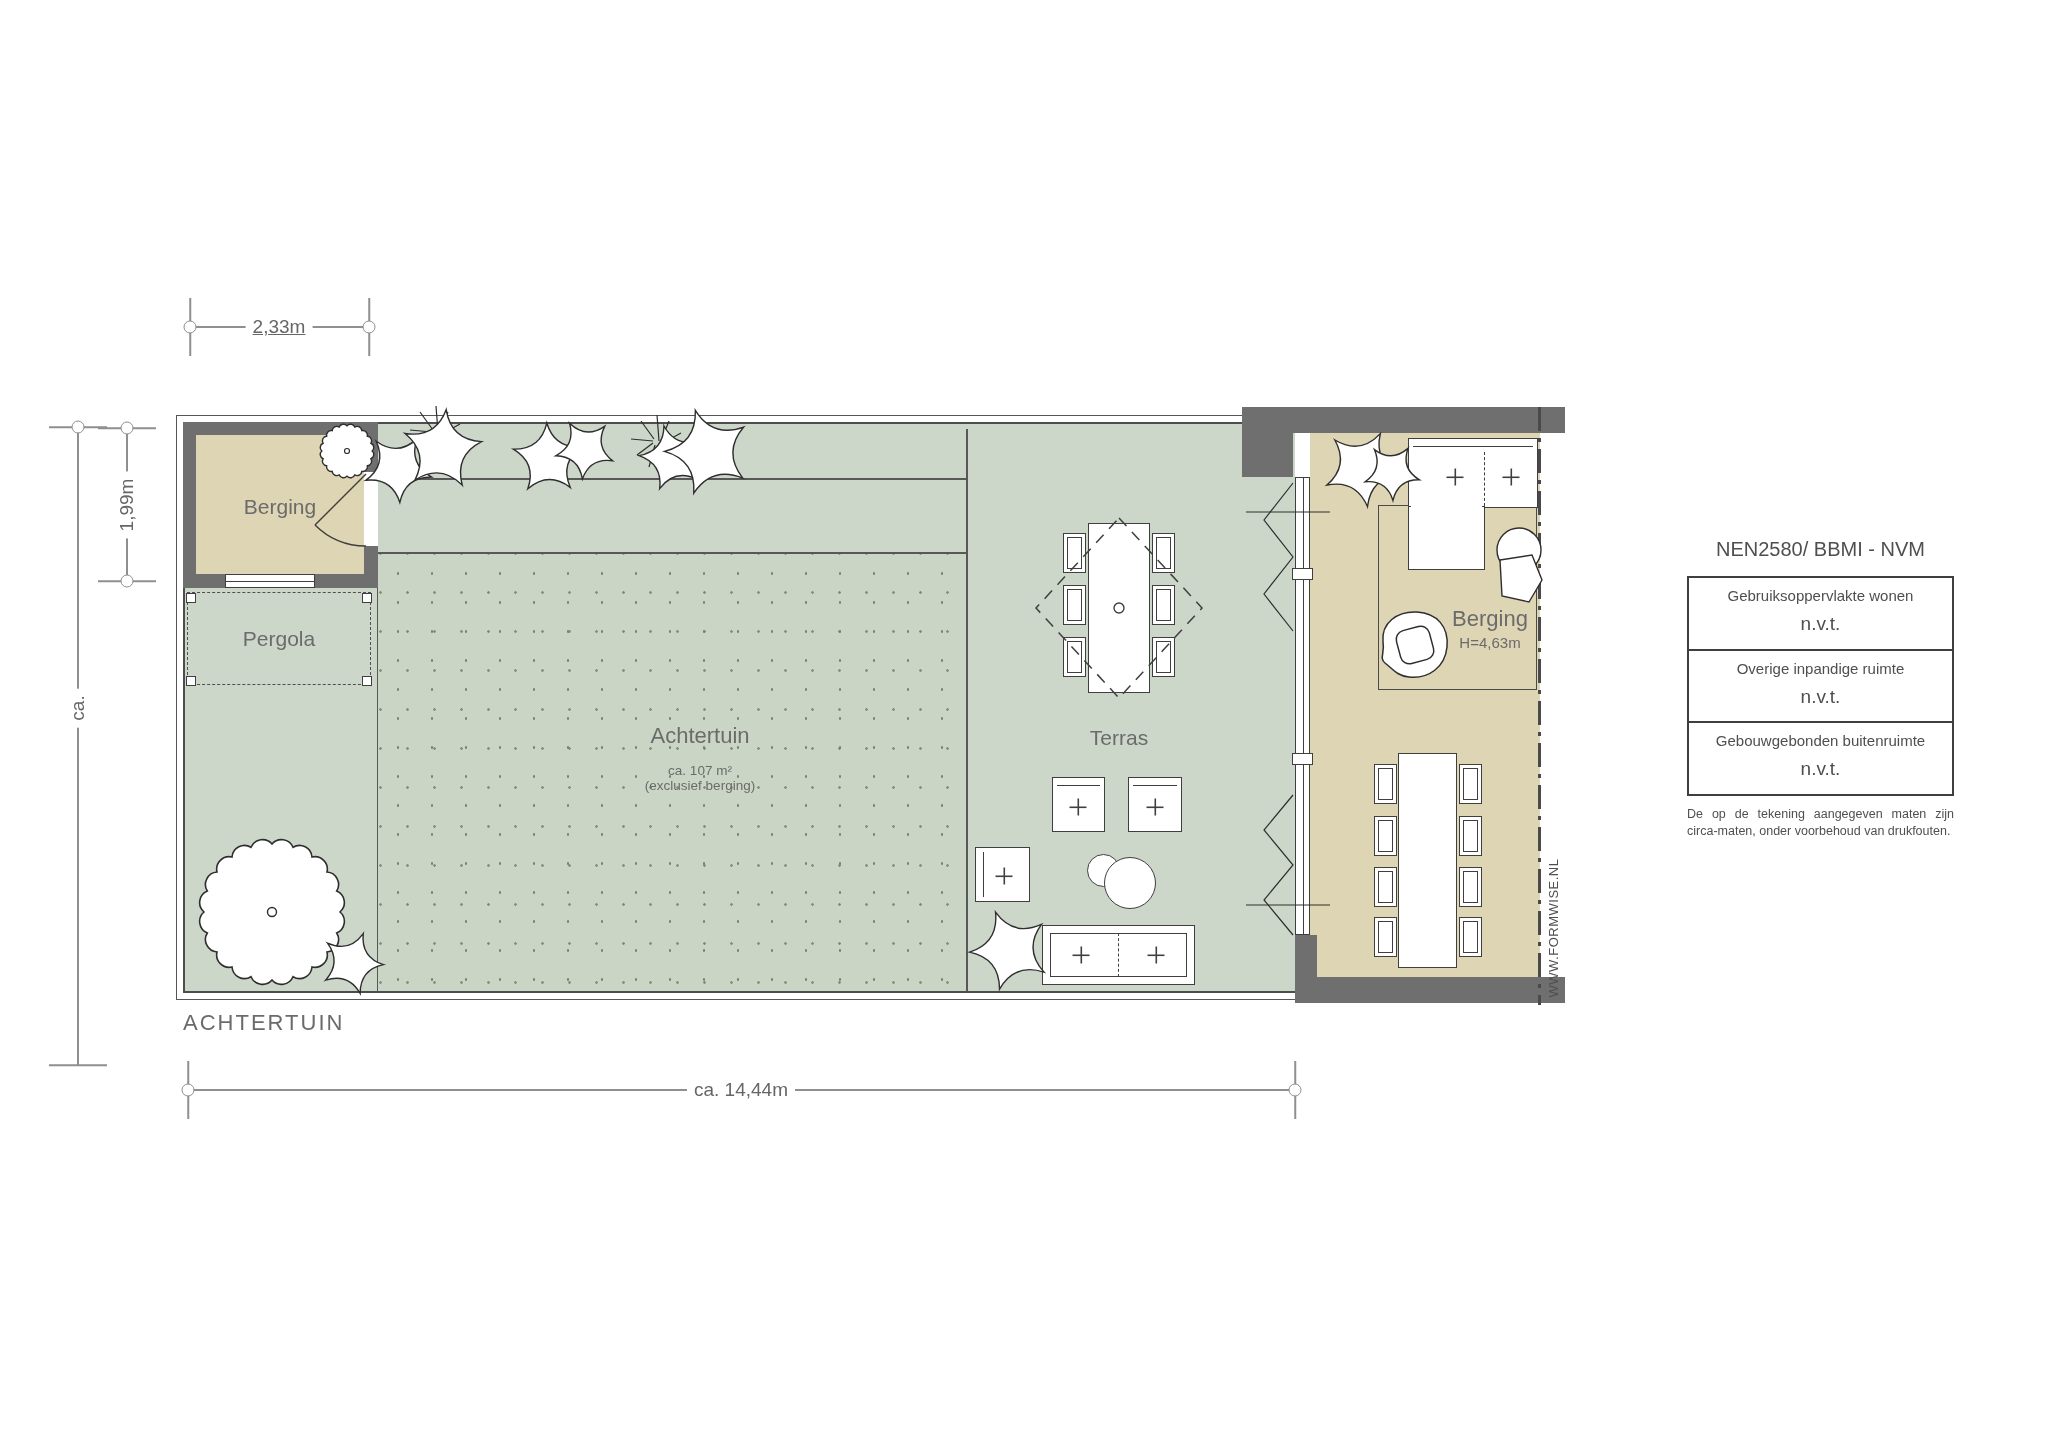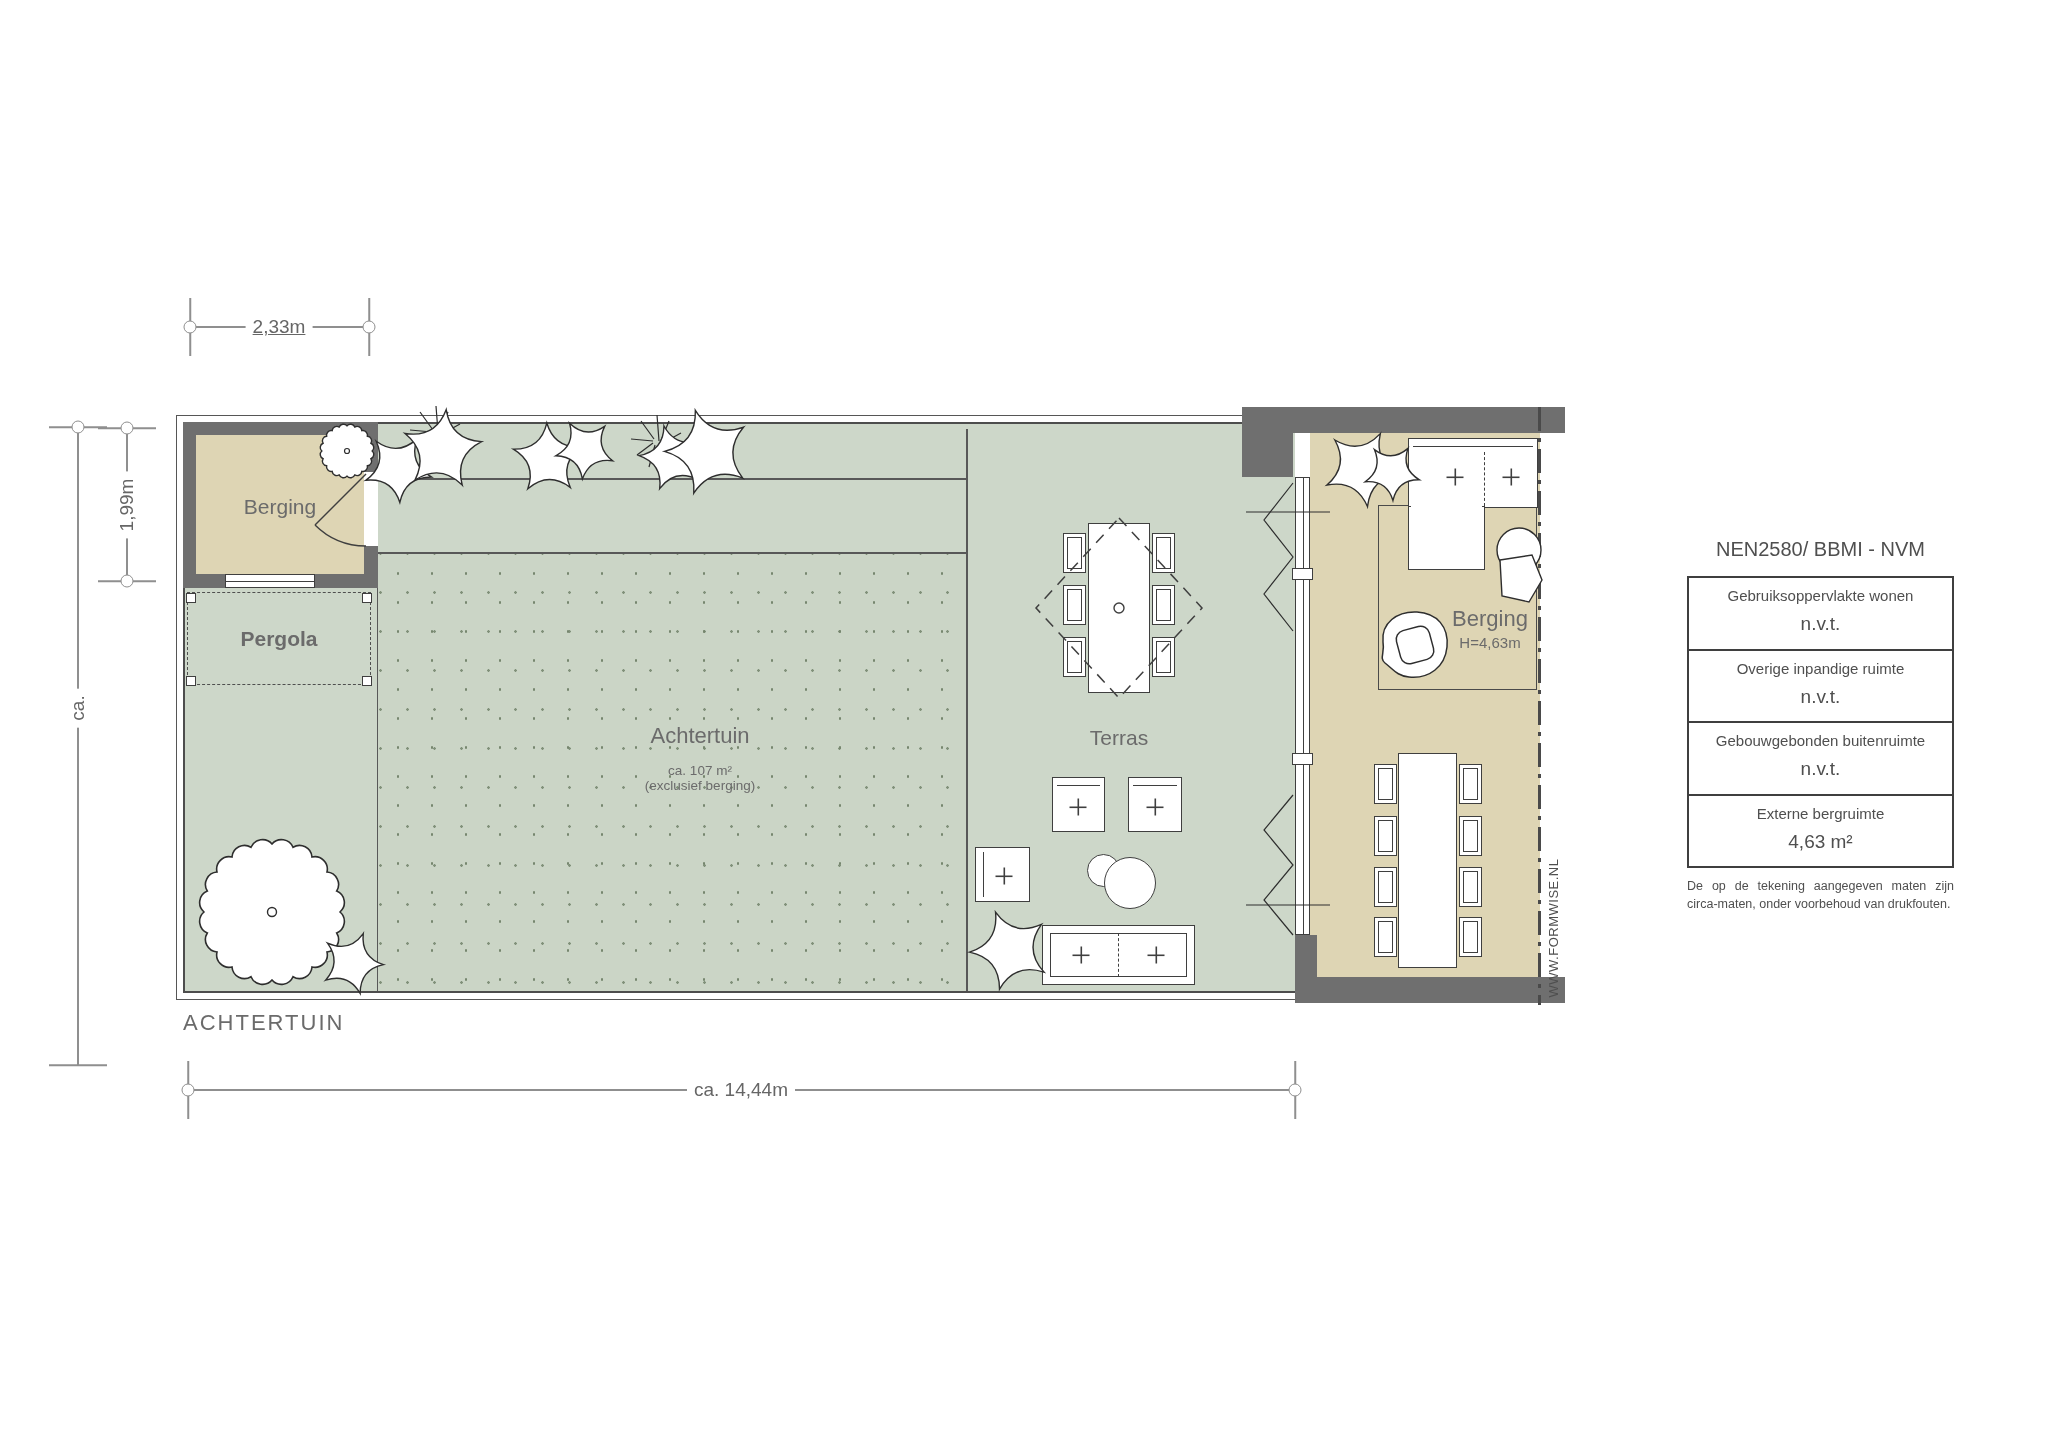--- a/index.html
+++ b/index.html
@@ -230,21 +230,21 @@
       <circle cx="1519" cy="550" r="22"></circle>
       <path d="M 1500 560 L 1532 555 L 1542 580 L 1529 602 L 1502 596 Z"></path>
     </g>
     <g transform="translate(1415,645)" fill="#fff" stroke="#2e2e2e" stroke-width="1.5">
       <path d="M -32 -3 C -34 -22, -18 -34, 2 -33 C 22 -32, 34 -18, 32 2 C 30 22, 14 34, -6 32 C -18 31, -22 24, -30 18 C -36 13, -30 8, -32 -3 Z"></path>
       <rect x="-17" y="-17" width="34" height="34" rx="9" transform="rotate(-15)"></rect>
     </g>
   </svg>
 
   <div class="abs room-label" style="left:196px;top:495px;width:168px;">Berging</div>
-  <div class="abs room-label" style="left:187px;top:627px;width:184px;font-weight:bold;">Pergola</div>
+  <div class="abs room-label" style="left:187px;top:627px;width:184px;">Pergola</div>
   <div class="abs" style="left:550px;top:723px;width:300px;">
     <div class="room-label" style="font-size:22px;">Achtertuin</div>
     <div class="sub-label" style="margin-top:14px;">ca. 107 m²</div>
     <div class="sub-label">(exclusief berging)</div>
   </div>
   <div class="abs room-label" style="left:1029px;top:726px;width:180px;">Terras</div>
   <div class="abs" style="left:1400px;top:606px;width:180px;">
     <div class="room-label" style="font-size:22px;">Berging</div>
     <div class="sub-label" style="font-size:15px;margin-top:2px;">H=4,63m</div>
   </div>
@@ -288,21 +288,17 @@
         <div class="legend-value">n.v.t.</div>
       </div>
       <div class="legend-row">
         <div class="legend-label">Overige inpandige ruimte</div>
         <div class="legend-value">n.v.t.</div>
       </div>
       <div class="legend-row">
         <div class="legend-label">Gebouwgebonden buitenruimte</div>
         <div class="legend-value">n.v.t.</div>
       </div>
-      <div class="legend-row">
-        <div class="legend-label">Externe bergruimte</div>
-        <div class="legend-value">4,63 m²</div>
-      </div>
     </div>
     <div class="legend-footnote">De op de tekening aangegeven maten zijn circa-maten, onder voorbehoud van drukfouten.</div>
   </div>
 
 </div>
 
 </body></html>

